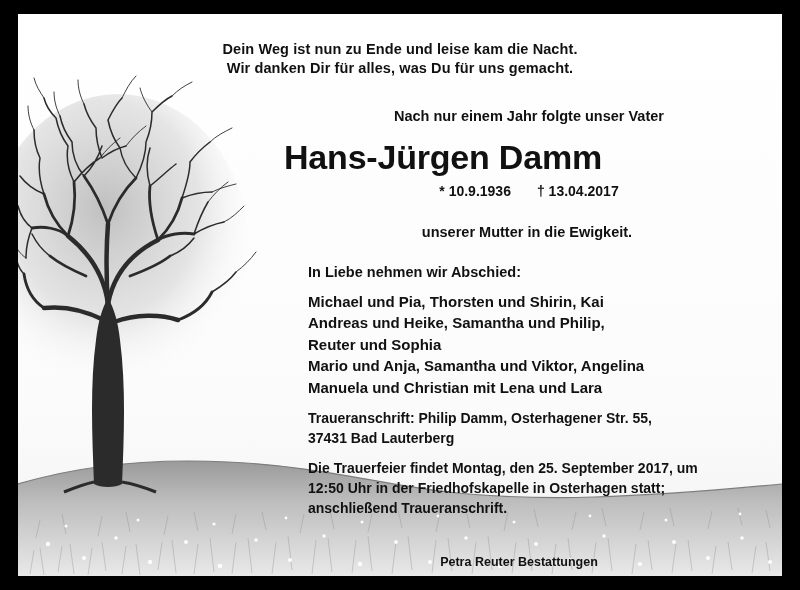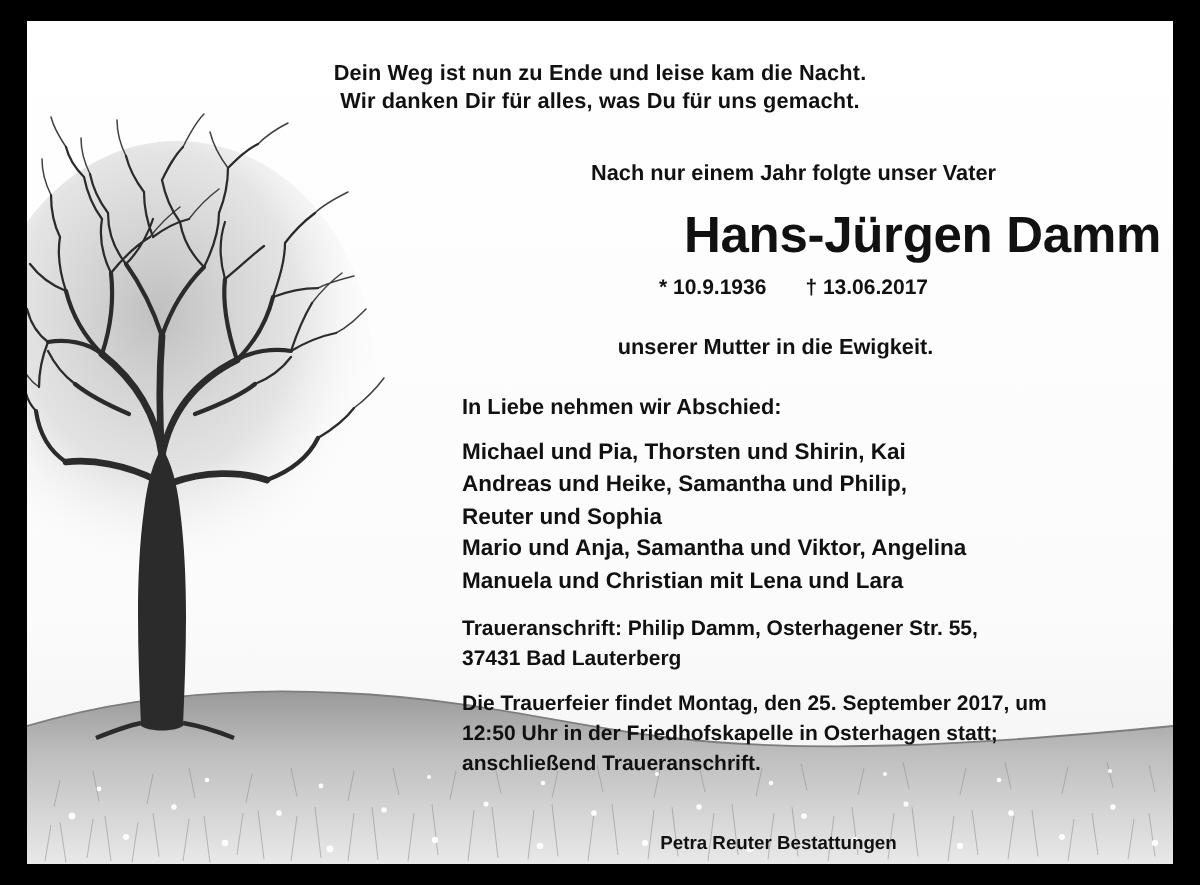--- a/index.html
+++ b/index.html
@@ -68,36 +68,36 @@
     top: 93px;
     width: 490px;
     text-align: center;
     font-size: 14.5px;
     font-weight: bold;
   }
   .name {
     left: 266px;
     top: 121px;
     width: 490px;
-    text-align: right;
+    text-align: left;
     font-size: 34px;
     font-weight: bold;
     letter-spacing: -0.2px;
   }
   .dates {
     left: 266px;
     top: 168px;
     width: 490px;
     text-align: center;
     font-size: 14px;
     font-weight: bold;
   }
   .dates .sep { display: inline-block; width: 26px; }
   .second-line {
-    left: 254px;
+    left: 264px;
     top: 209px;
     width: 490px;
     text-align: center;
     font-size: 14.5px;
     font-weight: bold;
   }
   .abschied {
     left: 290px;
     top: 249px;
     font-size: 14.5px;
@@ -286,21 +286,21 @@
 
     <div class="content">
 
       <div class="t verse"><span>Dein Weg ist nun zu Ende und leise kam die Nacht.</span>
 <span>Wir danken Dir für alles, was Du für uns gemacht.</span></div>
 
       <div class="t lead">Nach nur einem Jahr folgte unser Vater</div>
 
       <div class="t name">Hans-Jürgen Damm</div>
 
-      <div class="t dates"><span>* 10.9.1936</span><span class="sep"></span><span>† 13.06.2017</span></div>
+      <div class="t dates"><span>* 10.9.1936</span><span class="sep"></span><span>† 13.04.2017</span></div>
 
       <div class="t second-line">unserer Mutter in die Ewigkeit.</div>
 
       <div class="t abschied">In Liebe nehmen wir Abschied:</div>
 
       <div class="t family"><span>Michael und Pia, Thorsten und Shirin, Kai</span>
 <span>Andreas und Heike, Samantha und Philip,</span>
 <span>Reuter und Sophia</span>
 <span>Mario und Anja, Samantha und Viktor, Angelina</span>
 <span>Manuela und Christian mit Lena und Lara</span></div>

